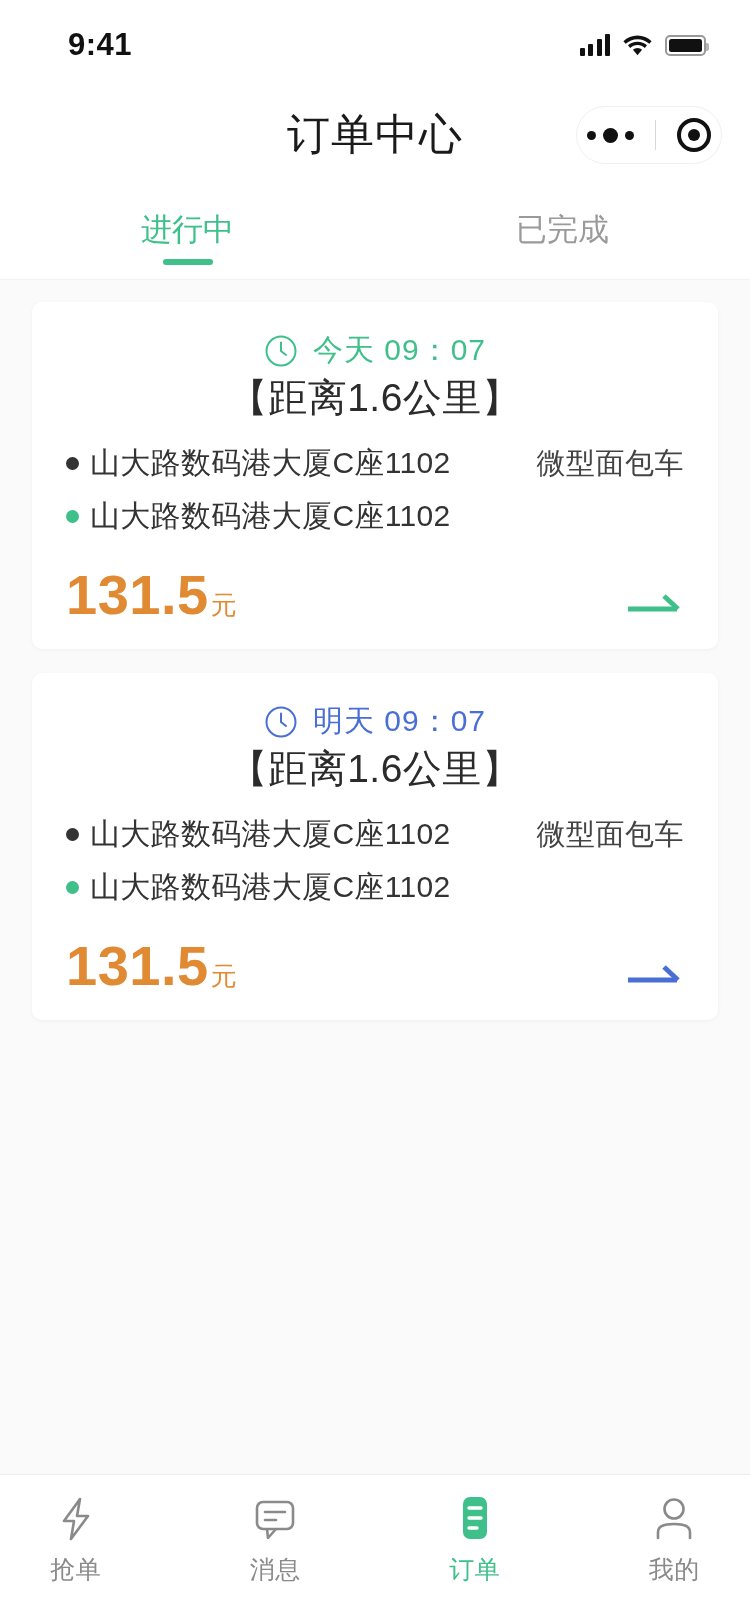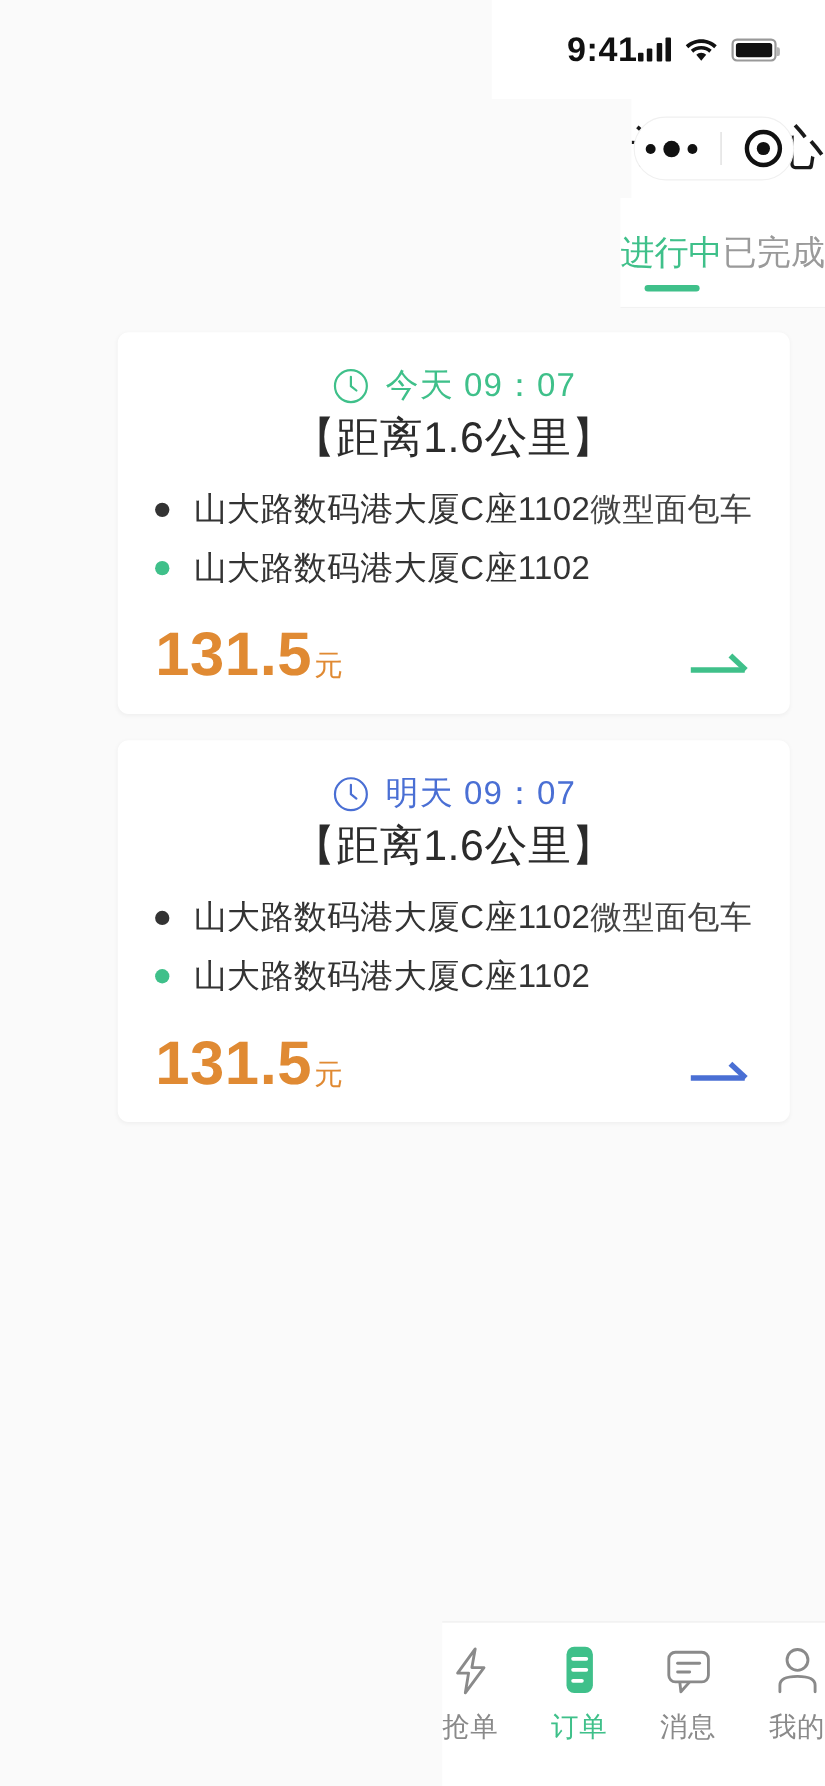--- a/index.html
+++ b/index.html
@@ -2,21 +2,21 @@
 <html><head>
 <meta charset="utf-8">
 <style>
   * { margin:0; padding:0; box-sizing:border-box; }
   html, body {
     width:750px; height:1624px;
     background:#ffffff;
     font-family:"Liberation Sans","DejaVu Sans",sans-serif;
     overflow:hidden;
   }
-  .phone { position:relative; width:750px; height:1624px; background:#fafafa; display:flex; flex-direction:column;align-items:flex-end; }
+  .phone { position:relative; width:750px; height:1624px; background:#fafafa; display:flex; flex-direction:column; }
 
   
   .statusbar {
     height:90px; flex:0 0 90px; background:#ffffff;
     display:flex; align-items:center; justify-content:space-between;
     padding:0 44px 0 68px;
   }
   .status-time { font-size:31px; font-weight:600; color:#111; letter-spacing:0.5px; }
   .status-icons { display:flex; align-items:center; gap:13px; }
   .signal { display:flex; align-items:flex-end; gap:3.5px; height:22px; }
@@ -69,21 +69,21 @@
     padding:28px 34px 26px 34px;
     box-shadow:0 1px 4px rgba(0,0,0,0.045);
   }
   .card-row-top { display:flex; align-items:center; justify-content:space-between; margin-bottom:18px;flex-direction:column; }
   .when { display:flex; align-items:center; gap:15px; }
   .clock { width:34px; height:34px; flex:0 0 34px; }
   .when-text { font-size:30px; letter-spacing:1px; }
   .dist { font-size:39px; color:#2b2b2b; letter-spacing:0.5px; }
 
   .addr-row { display:flex; align-items:center; justify-content:space-between; margin:12px 0; }
-  .addr { display:flex; align-items:center; gap:22px; }
+  .addr { display:flex; align-items:center; gap:11px; }
   .bullet { width:13px; height:13px; border-radius:50%; flex:0 0 13px; }
   .bullet.from { background:#333333; }
   .bullet.to { background:#3fc08a; }
   .addr-text { font-size:30px; color:#333333; letter-spacing:0.3px; }
   .vehicle { font-size:29px; color:#444444; letter-spacing:0.5px; }
 
   .card-row-bottom { display:flex; align-items:flex-end; justify-content:space-between; margin-top:30px; }
   .price { color:#e08a33; line-height:1; }
   .price .amount { font-size:56px; letter-spacing:0.5px;font-weight:bold; }
   .price .unit { font-size:26px; margin-left:2px; }
@@ -248,47 +248,47 @@
 
     <div class="nav-item">
       <span class="nav-icon">
         <svg width="44" height="46" viewBox="0 0 44 46">
           <path d="M26 3L10 25H20L17 43L34 20H23L26 3Z" fill="none" stroke="#8a8a8a" stroke-width="2.6" stroke-linejoin="round"></path>
         </svg>
       </span>
       <span class="nav-label">抢单</span>
     </div>
 
+    <div class="nav-item">
+      <span class="nav-icon">
+        <svg width="46" height="46" viewBox="0 0 46 46">
+          <rect x="5" y="6" width="36" height="27" rx="6" fill="none" stroke="#8a8a8a" stroke-width="2.6"></rect>
+          <path d="M15 33L16 42L24 33" fill="none" stroke="#8a8a8a" stroke-width="2.6" stroke-linejoin="round"></path>
+          <path d="M13 16H33" stroke="#8a8a8a" stroke-width="2.6" stroke-linecap="round"></path>
+          <path d="M13 24H24" stroke="#8a8a8a" stroke-width="2.6" stroke-linecap="round"></path>
+        </svg>
+      </span>
+      <span class="nav-label">消息</span>
+    </div>
+
     <div class="nav-item active">
       <span class="nav-icon">
         <svg width="44" height="48" viewBox="0 0 44 48">
           <rect x="10" y="2" width="24" height="42" rx="7" fill="#3fc08a"></rect>
           <path d="M16 13H28" stroke="#ffffff" stroke-width="3.4" stroke-linecap="round"></path>
           <path d="M16 23H28" stroke="#ffffff" stroke-width="3.4" stroke-linecap="round"></path>
           <path d="M16 33H24" stroke="#ffffff" stroke-width="3.4" stroke-linecap="round"></path>
         </svg>
       </span>
       <span class="nav-label">订单</span>
     </div>
 
     <div class="nav-item">
       <span class="nav-icon">
         <svg width="46" height="46" viewBox="0 0 46 46">
-          <rect x="5" y="6" width="36" height="27" rx="6" fill="none" stroke="#8a8a8a" stroke-width="2.6"></rect>
-          <path d="M15 33L16 42L24 33" fill="none" stroke="#8a8a8a" stroke-width="2.6" stroke-linejoin="round"></path>
-          <path d="M13 16H33" stroke="#8a8a8a" stroke-width="2.6" stroke-linecap="round"></path>
-          <path d="M13 24H24" stroke="#8a8a8a" stroke-width="2.6" stroke-linecap="round"></path>
-        </svg>
-      </span>
-      <span class="nav-label">消息</span>
-    </div>
-
-    <div class="nav-item">
-      <span class="nav-icon">
-        <svg width="46" height="46" viewBox="0 0 46 46">
           <circle cx="23" cy="13" r="9.5" fill="none" stroke="#8a8a8a" stroke-width="2.6"></circle>
           <path d="M7 42V36C7 31 11.5 28 23 28C34.5 28 39 31 39 36V42" fill="none" stroke="#8a8a8a" stroke-width="2.6" stroke-linecap="round"></path>
         </svg>
       </span>
       <span class="nav-label">我的</span>
     </div>
 
   </div>
 
 </div>

